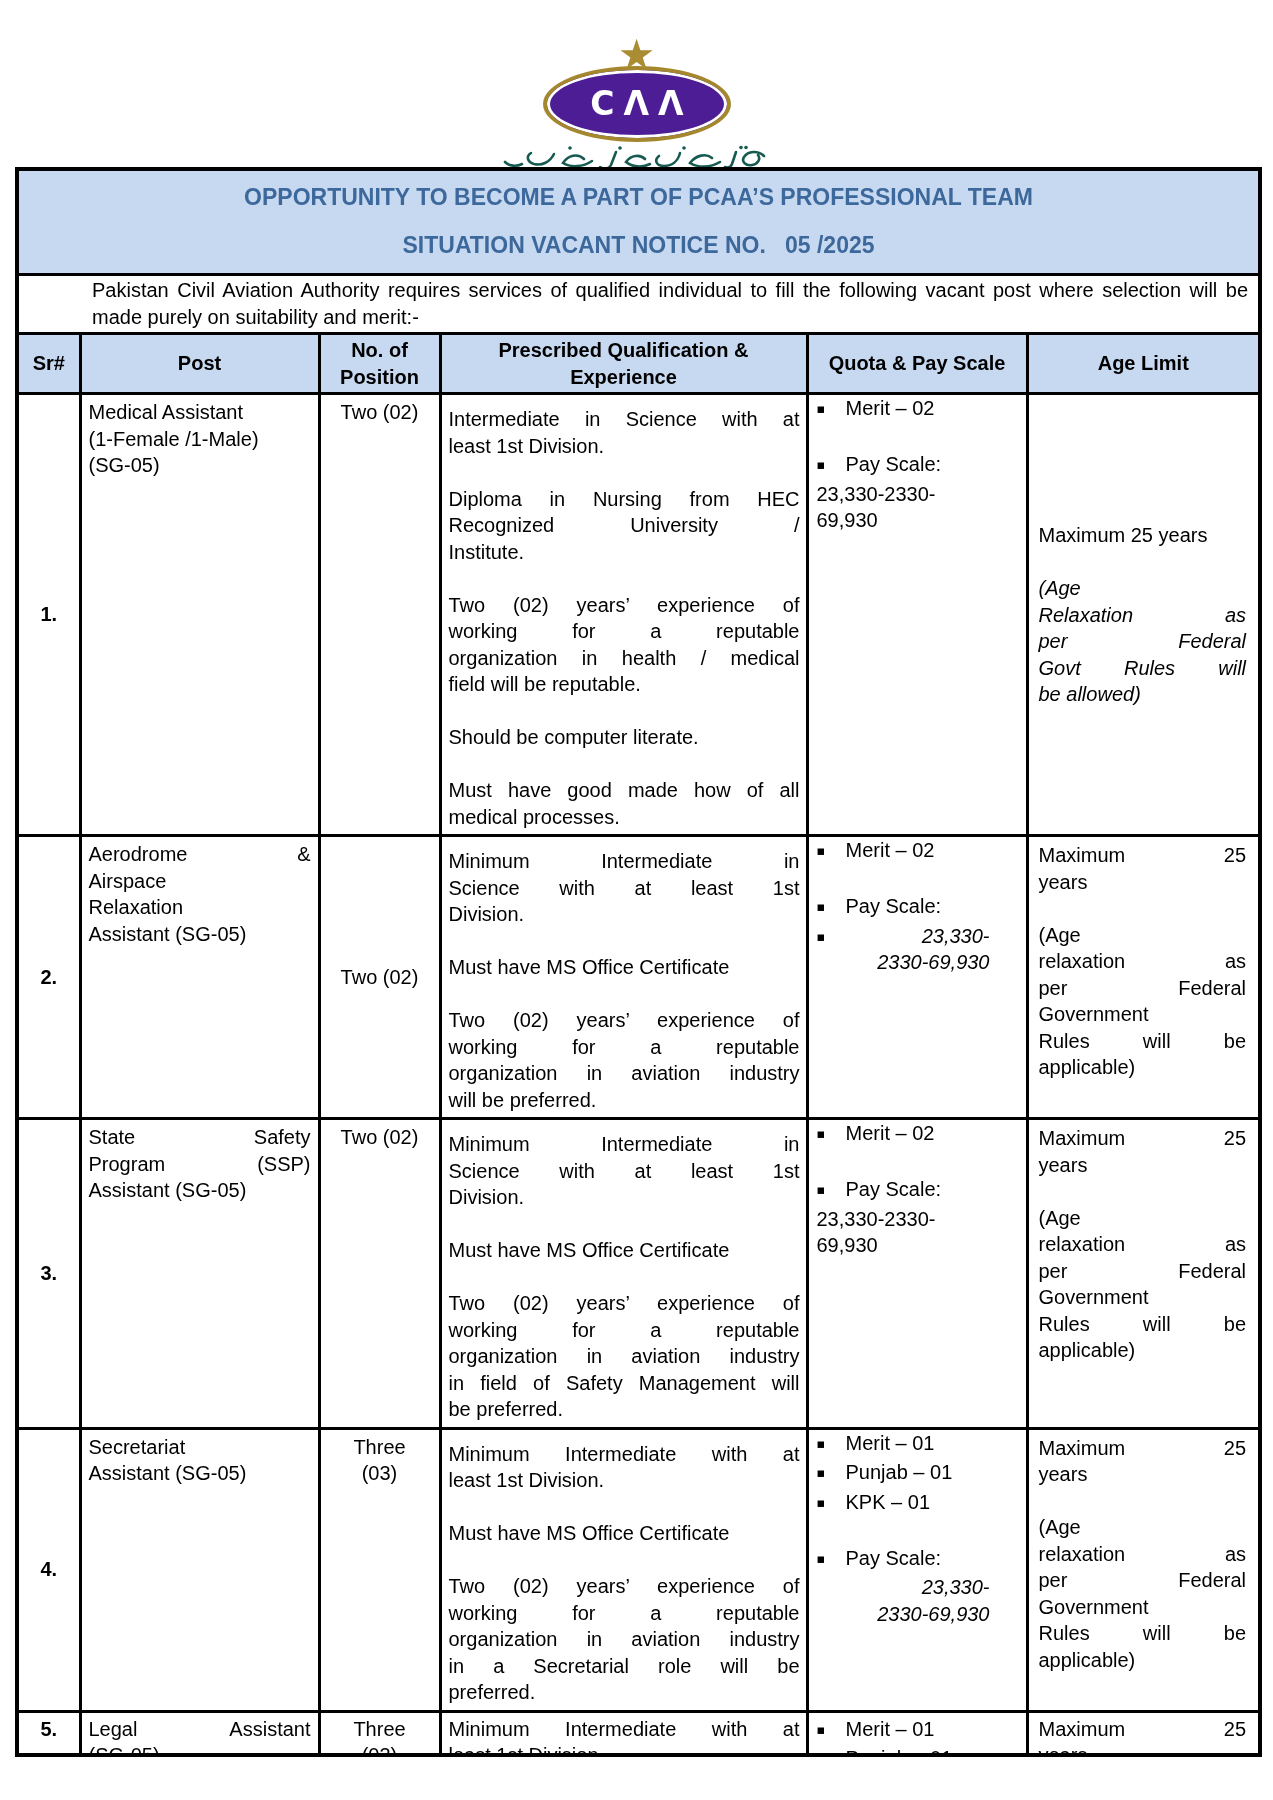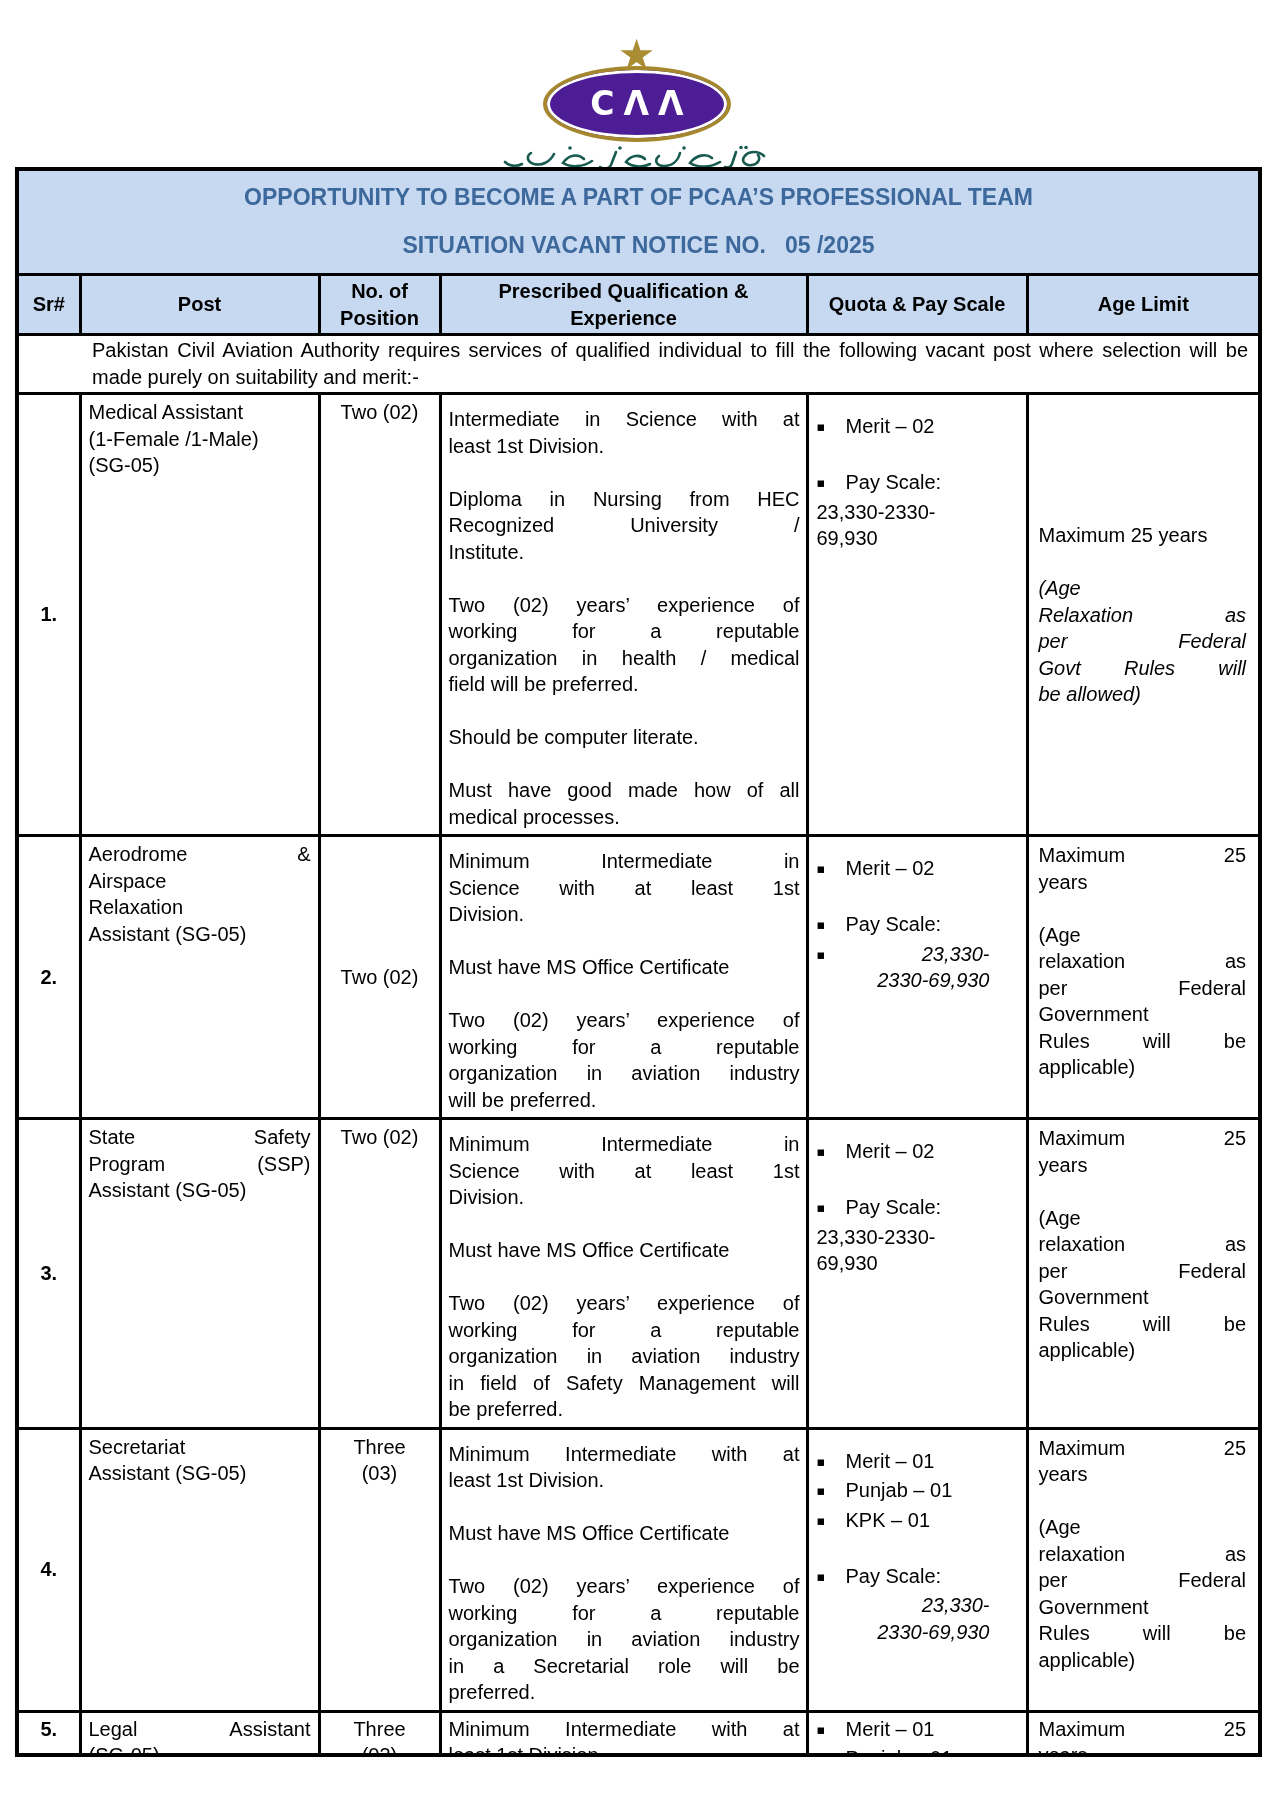--- a/index.html
+++ b/index.html
@@ -29,21 +29,21 @@
   .banner-line { text-align:center; color:var(--blue-tx); font-weight:bold; font-size:23px; line-height:30px; }
   .banner-line + .banner-line { margin-top:18px; }
 
   td.intro-cell { background:#fff; }
   td.intro-cell .cellbox { padding:1px 10px 2px 73px; text-align:justify; }
 
   td.sr { vertical-align:middle; }
   td.sr .cellbox { text-align:center; font-weight:bold; }
   td.pos .cellbox { text-align:center; }
   td.vmid { vertical-align:middle; }
-  td.quota .cellbox { padding:18px 10px 4px 8px; }
+  td.quota .cellbox { padding:0 10px 4px 8px; }
   td.age .cellbox  { padding:5px 12px 4px 10px; }
   td.qual .cellbox { padding:11px 6px 4px 7px; }
 
   .ln { position:relative; line-height:var(--lh); min-height:var(--lh); }
   .sp { height:var(--lh); }
   .j  { text-align:justify; text-align-last:justify; }
   .it { font-style:italic; }
   .blt { display:inline-block; width:29px; }
   .blt::before { content:"▪"; font-size:13px; position:relative; top:-2px; font-family:"DejaVu Sans",sans-serif; }
   .num-r { text-align:right; padding-right:26px;font-style:italic; }
@@ -102,34 +102,34 @@
         <tr>
       <td colspan="6" class="banner">
         <div class="cellbox">
           <div class="banner-line">OPPORTUNITY TO BECOME A PART OF PCAA’S PROFESSIONAL TEAM</div>
           <div class="banner-line">SITUATION VACANT NOTICE NO.&nbsp;&nbsp; 05 /2025</div>
         </div>
       </td>
     </tr>
 
     <tr>
+      <td colspan="6" class="intro-cell">
+        <div class="cellbox">Pakistan Civil Aviation Authority requires services of qualified individual to fill the following vacant post where selection will be made purely on suitability and merit:-</div>
+      </td>
+    </tr>
+
+    <tr>
       <th>Sr#</th>
       <th>Post</th>
       <th>No. of Position</th>
       <th>Prescribed Qualification &amp; Experience</th>
       <th>Quota &amp; Pay Scale</th>
       <th>Age Limit</th>
     </tr>
 
-    <tr>
-      <td colspan="6" class="intro-cell">
-        <div class="cellbox">Pakistan Civil Aviation Authority requires services of qualified individual to fill the following vacant post where selection will be made purely on suitability and merit:-</div>
-      </td>
-    </tr>
-
     <tr class="r1">
       <td class="sr">
             <div class="cellbox">1.</div>
           </td>
       <td>
             <div class="cellbox">
               <div class="ln"><span>Medical Assistant</span></div>
               <div class="ln"><span>(1-Female /1-Male)</span></div>
               <div class="ln"><span>(SG-05)</span></div>
             </div>
@@ -144,21 +144,21 @@
               <div class="ln j"><span>Intermediate in Science with at</span></div>
               <div class="ln"><span>least 1st Division.</span></div>
               <div class="sp"></div>
               <div class="ln j"><span>Diploma in Nursing from HEC</span></div>
               <div class="ln j"><span>Recognized University /</span></div>
               <div class="ln"><span>Institute.</span></div>
               <div class="sp"></div>
               <div class="ln j"><span>Two (02) years’ experience of</span></div>
               <div class="ln j"><span>working for a reputable</span></div>
               <div class="ln j"><span>organization in health / medical</span></div>
-              <div class="ln"><span>field will be preferred.</span></div>
+              <div class="ln"><span>field will be reputable.</span></div>
               <div class="sp"></div>
               <div class="ln"><span>Should be computer literate.</span></div>
               <div class="sp"></div>
               <div class="ln j"><span>Must have good made how of all</span></div>
               <div class="ln"><span>medical processes.</span></div>
             </div>
           </td>
       <td class="quota">
             <div class="cellbox">
               <div class="ln"><span class="blt"></span><span>Merit – 02</span></div>

